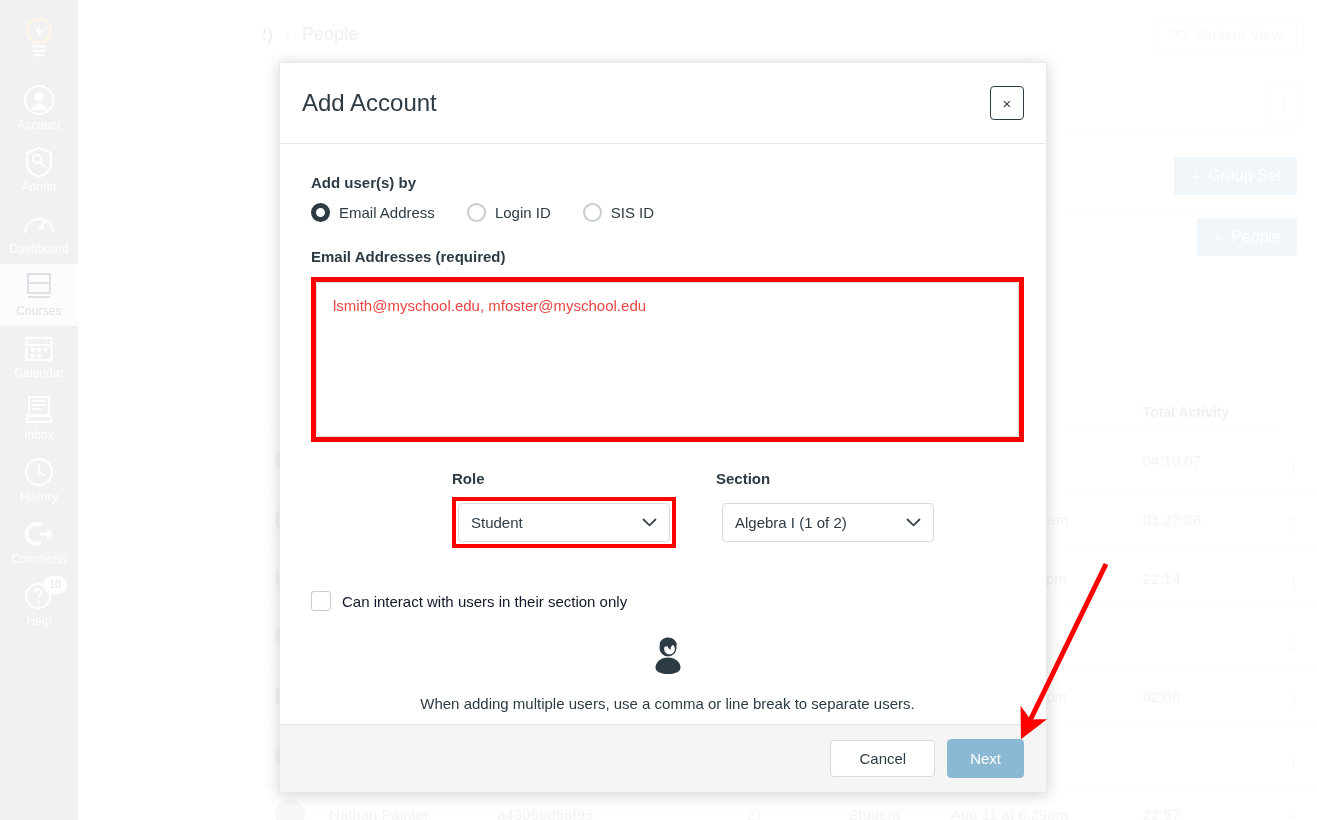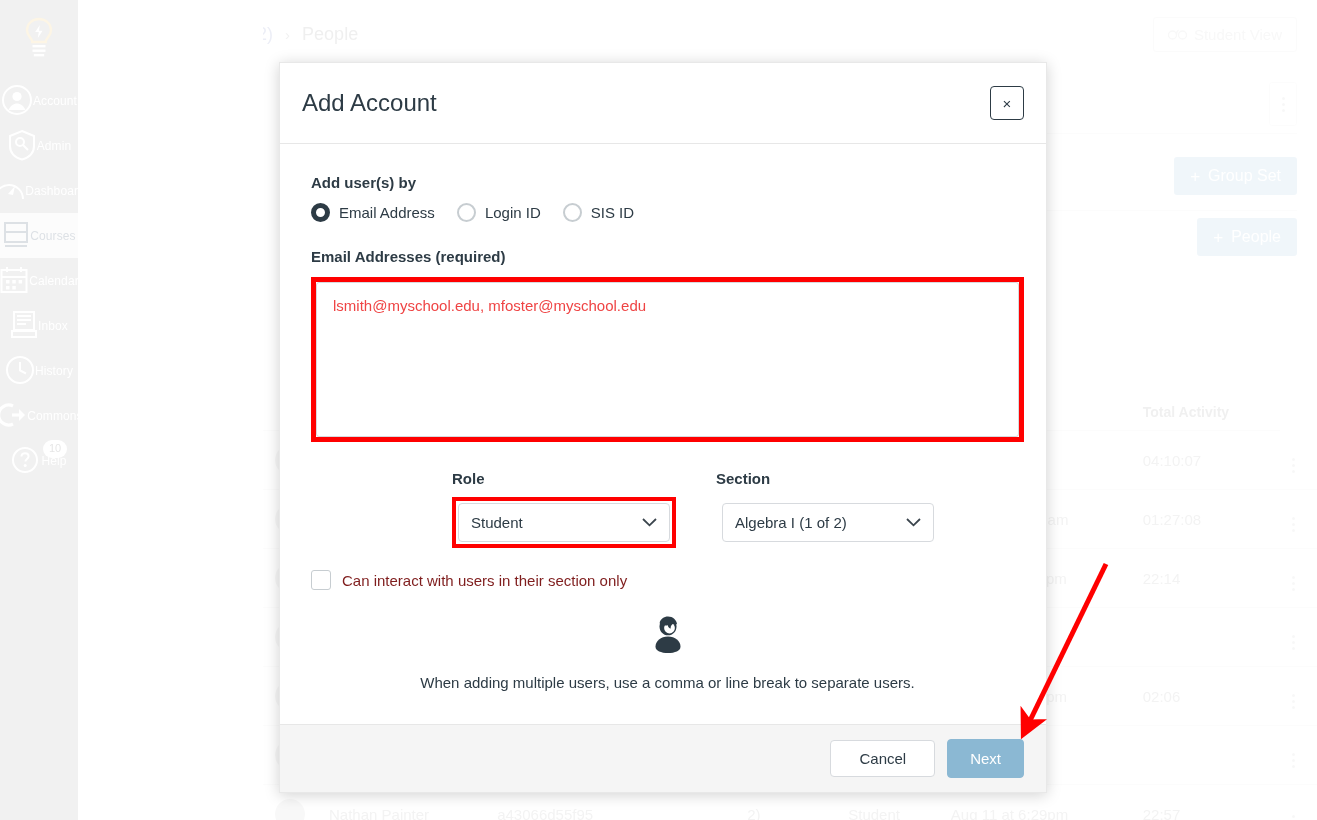--- a/index.html
+++ b/index.html
@@ -16,21 +16,21 @@
   
   .globalnav {
     position: absolute; left: 0; top: 0; width: 78px; height: 820px;
     background: #c7c7c7;
     display: flex; flex-direction: column; align-items: center;
     z-index: 5;
   }
   .gn-logo { width: 78px; height: 78px; display:flex; align-items:center; justify-content:center; }
   .gn-item {
     width: 78px; padding: 6px 0 7px 0;
-    display: flex; align-items: center; justify-content: center;
+    display: flex; flex-direction: column; align-items: center; justify-content: center;
     color: #ffffff; font-size: 12px; line-height: 15px; text-align:center;
     position: relative;
   }
   .gn-item.selected { background: #f2f2f2; }
   .gn-item.selected .gn-label { color: #7b8a9c; }
   .gn-item.selected svg { stroke: #7b8a9c; fill: none; }
   .gn-ico { height: 32px; display:flex; align-items:center; justify-content:center; }
   .gn-label { margin-top: 2px; letter-spacing: .1px; }
   .gn-badge {
     position: absolute; left: 43px; top: 2px;
@@ -132,21 +132,21 @@
   .modal-title { font-size: 24px; color: #2d3b45; font-weight: normal; }
   .close-btn {
     margin-left: auto; width: 34px; height: 34px;
     border: 1px solid #2d3b45; border-radius: 4px; background: #fff;
     display: flex; align-items: center; justify-content: center;
     font-size: 15px; color: #2d3b45;
   }
   .modal-body { flex: 1; padding: 30px 22px 0 31px; position: relative; }
   .field-label { font-size: 15px; font-weight: bold; color: #2d3b45; margin-bottom: 12px; }
 
-  .radios { display: flex; align-items: center; gap: 22px; margin-bottom: 26px; }
+  .radios { display: flex; align-items: center; gap: 32px; margin-bottom: 26px; }
   .radio { display: flex; align-items: center; gap: 9px; font-size: 15px; color: #2d3b45; }
   .rdot { width: 19px; height: 19px; border-radius: 50%; border: 2px solid #c7cdd1; background: #fff; }
   .rdot.on { border: 5px solid #2d3b45; background: #fff; }
 
   .ta-wrap { position: relative; border: 5px solid #ff0000; }
   .ta {
     width: 100%; height: 155px; border: 1px solid #d7dade; border-radius: 3px;
     padding: 14px 16px; font-size: 15px; color: #ef4444; resize: none;
     font-family: "Liberation Sans", sans-serif; outline: none; display: block;
   }
@@ -155,21 +155,21 @@
   .selgrp { }
   .sel-label { font-size: 15px; font-weight: bold; color: #2d3b45; margin-bottom: 10px; }
   .select {
     width: 212px; height: 39px; border: 1px solid #d7dade; border-radius: 4px;
     background: #fff; display: flex; align-items: center;
     padding: 0 12px; font-size: 15px; color: #2d3b45;
   }
   .select .chev { margin-left: auto; color: #3b454d; font-size: 13px; }
   .hl-red { border: 4px solid #ff0000; padding: 2px; display: inline-block; }
 
-  .cbrow { display: flex; align-items: center; gap: 11px; margin-top: 22px; font-size: 15px; color: #7f1d1d; }
+  .cbrow { display: flex; align-items: center; gap: 11px; margin-top: 43px; font-size: 15px; color: #0f172a; }
   .cbox { width: 20px; height: 20px; border: 1px solid #c7cdd1; border-radius: 3px; background: #fff; }
 
   .hintblock { margin-top: 22px; text-align: center; }
   .hint-text { font-size: 15px; color: #2d3b45; margin-top: 12px; }
 
   .modal-foot {
     height: 68px; background: #f5f5f5; border-top: 1px solid #e7e7e7;
     display: flex; align-items: center; justify-content: flex-end; gap: 12px;
     padding-right: 22px;
   }

